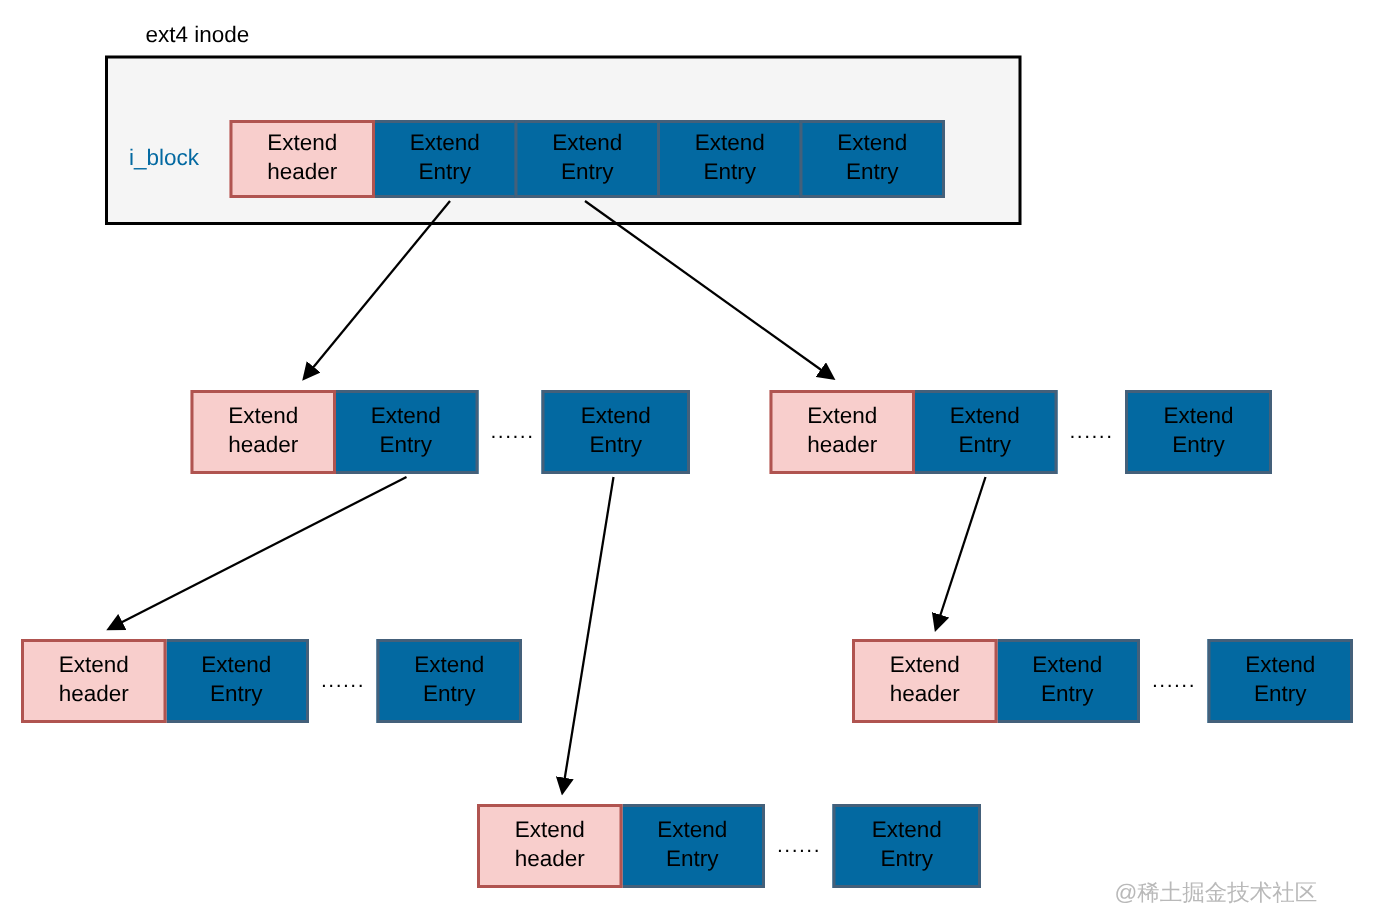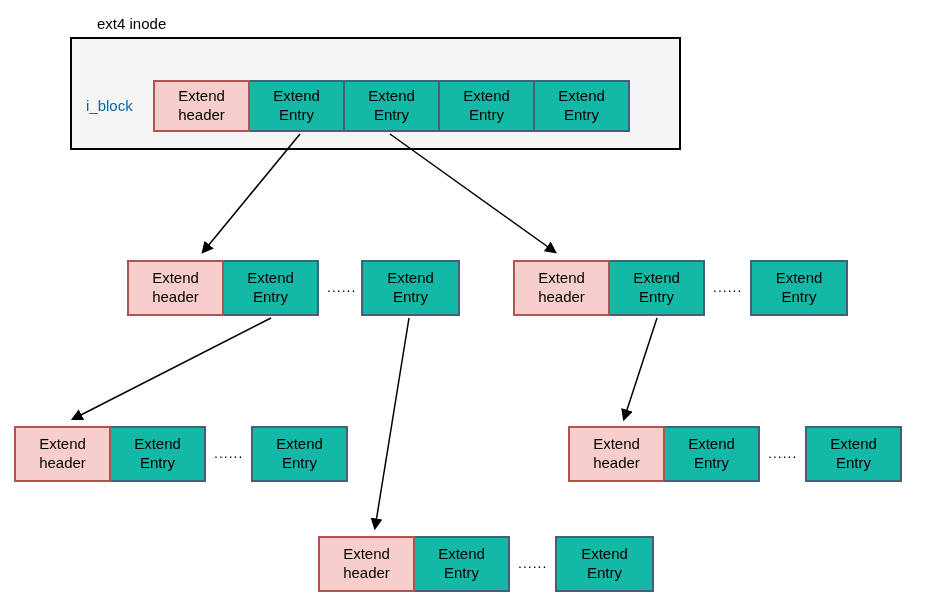--- a/index.html
+++ b/index.html
@@ -14,21 +14,21 @@
   .inode-title { position:absolute; left:97px; top:15px; font-size:15px; color:#000; }
   .iblock-label { position:absolute; left:86px; top:97px; font-size:15px; color:#0369a1; }
 
   .row { position:absolute; display:flex;border-radius:20px; }
   .cell {
     width:97px; height:56px; display:flex; align-items:center; justify-content:center;
     text-align:center; font-size:15px; line-height:1.25; border:2px solid #000;
   }
   .cell + .cell { margin-left:-2px; }
   .cell.header { background:#f8cecc; border-color:#b05450; z-index:2; }
-  .cell.entry  { background:#14b8a6; border-color:#44607a; z-index:1; }
+  .cell.entry  { background:#0369a1; border-color:#44607a; z-index:1; }
   .row.top .cell { height:52px; }
   .cell span { display:block; width:70px; }
 
   .dots { position:absolute; font-size:14px; color:#000; letter-spacing:1px; }
   .arrows { position:absolute; left:0; top:0; pointer-events:none; }
   .watermark { position:absolute; left:743px; top:586px; font-size:15px; color:#b9b9b9; }
 </style>
 </head>
 <body>
 
@@ -137,14 +137,15 @@
         <path d="M0,0 L10,5 L0,10 z" fill="#000000"></path>
       </marker>
     </defs>
     <line x1="300" y1="134" x2="203" y2="252" stroke="#000" stroke-width="1.5" marker-end="url(#arrowhead)"></line>
     <line x1="390" y1="134" x2="555" y2="252" stroke="#000" stroke-width="1.5" marker-end="url(#arrowhead)"></line>
     <line x1="271" y1="318" x2="73" y2="419" stroke="#000" stroke-width="1.5" marker-end="url(#arrowhead)"></line>
     <line x1="409" y1="318" x2="375" y2="528" stroke="#000" stroke-width="1.5" marker-end="url(#arrowhead)"></line>
     <line x1="657" y1="318" x2="624" y2="419" stroke="#000" stroke-width="1.5" marker-end="url(#arrowhead)"></line>
   </svg>
 
+  <div class="watermark">@稀土掘金技术社区</div>
 
 </div>
 
 </body></html>

